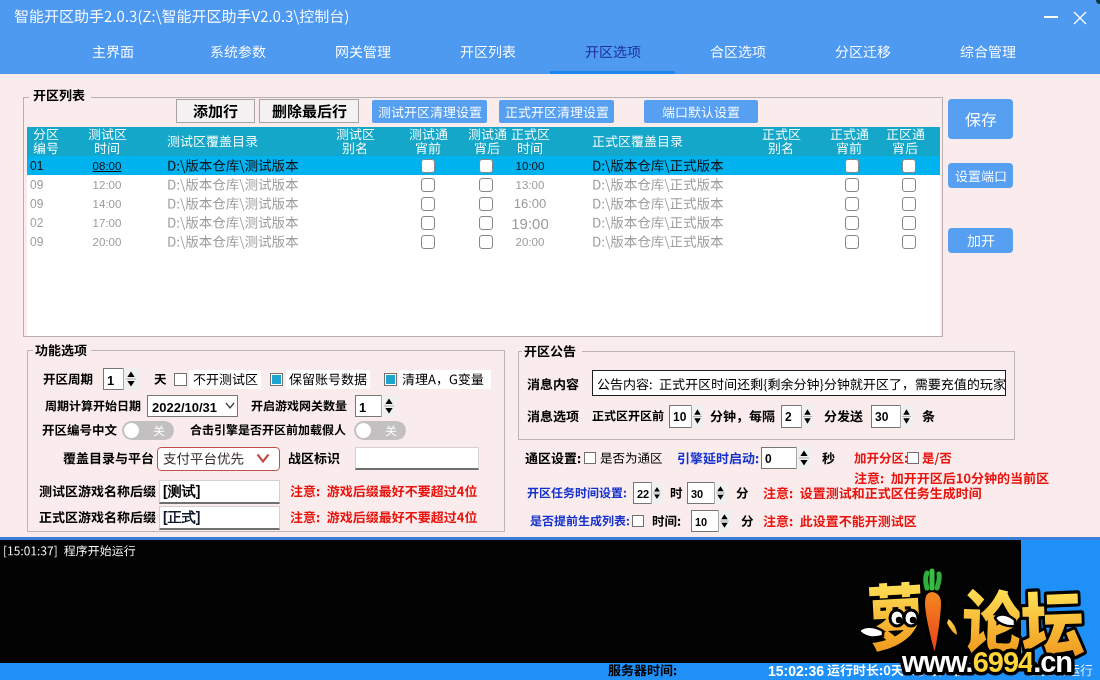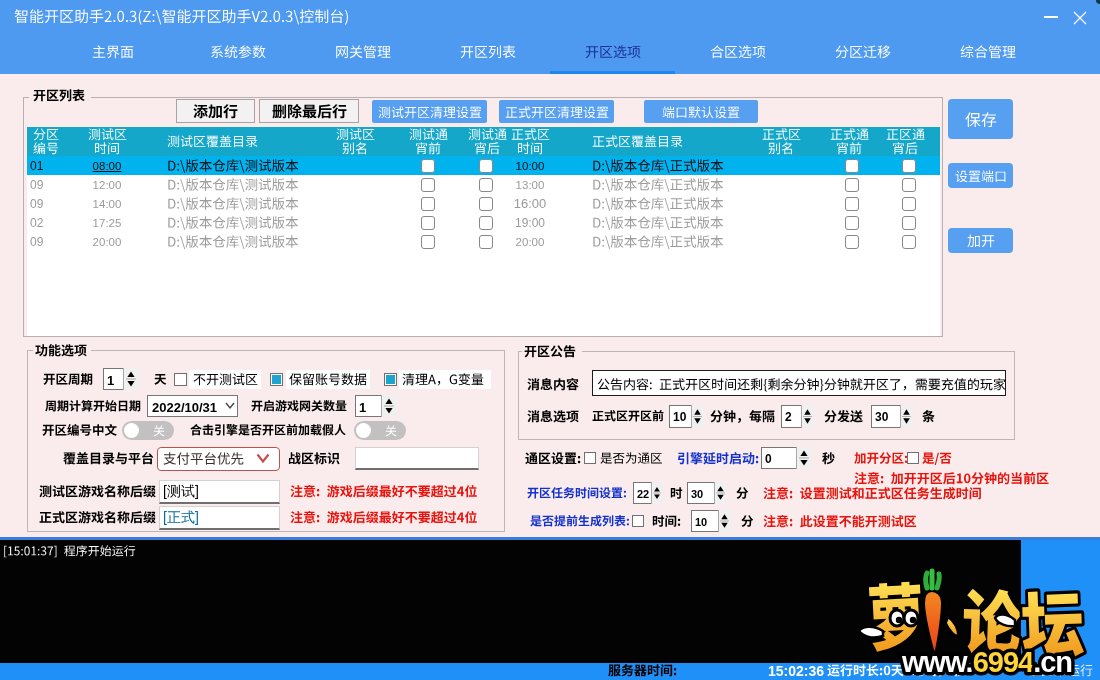--- a/index.html
+++ b/index.html
@@ -684,38 +684,38 @@
         <use href="#r5f0f" x="6750"></use>
         <use href="#r7248" x="7750"></use>
         <use href="#r672c" x="8750"></use>
       </svg>
     </div>
     <div style="position:absolute;left:421px;top:196.5px;width:14px;height:14px;background:#fff;border:1.5px solid #888;border-radius:3px"></div>
     <div style="position:absolute;left:479px;top:196.5px;width:14px;height:14px;background:#fff;border:1.5px solid #888;border-radius:3px"></div>
     <div style="position:absolute;left:845px;top:196.5px;width:14px;height:14px;background:#fff;border:1.5px solid #888;border-radius:3px"></div>
     <div style="position:absolute;left:902px;top:196.5px;width:14px;height:14px;background:#fff;border:1.5px solid #888;border-radius:3px"></div>
     <div style="position:absolute;top:222.5px;transform:translateY(-50%);font-size:12px;color:#9b9b9b;white-space:pre;left:30px;">02</div>
-    <div style="position:absolute;top:222.5px;transform:translateY(-50%);font-size:11.5px;color:#9b9b9b;white-space:pre;left:107px;transform:translate(-50%,-50%);">17:25</div>
+    <div style="position:absolute;top:222.5px;transform:translateY(-50%);font-size:11.5px;color:#9b9b9b;white-space:pre;left:107px;transform:translate(-50%,-50%);">17:00</div>
     <div style="position:absolute;top:215.8px;left:167px;height:13.5px;line-height:0">
       <svg width="131.6" height="13.5" viewBox="0 -860 9750 1000" style="fill:#9b9b9b;overflow:visible">
         <use href="#r0044"></use>
         <use href="#r003a" x="688"></use>
         <use href="#r005c" x="966"></use>
         <use href="#r7248" x="1358"></use>
         <use href="#r672c" x="2358"></use>
         <use href="#r4ed3" x="3358"></use>
         <use href="#r5e93" x="4358"></use>
         <use href="#r005c" x="5358"></use>
         <use href="#r6d4b" x="5750"></use>
         <use href="#r8bd5" x="6750"></use>
         <use href="#r7248" x="7750"></use>
         <use href="#r672c" x="8750"></use>
       </svg>
     </div>
-    <div style="position:absolute;top:222.5px;transform:translateY(-50%);font-size:12px;color:#9b9b9b;white-space:pre;left:530px;transform:translate(-50%,-50%);">19:00</div>
+    <div style="position:absolute;top:222.5px;transform:translateY(-50%);font-size:15px;color:#9b9b9b;white-space:pre;left:530px;transform:translate(-50%,-50%);">19:00</div>
     <div style="position:absolute;top:215.8px;left:592px;height:13.5px;line-height:0">
       <svg width="131.6" height="13.5" viewBox="0 -860 9750 1000" style="fill:#9b9b9b;overflow:visible">
         <use href="#r0044"></use>
         <use href="#r003a" x="688"></use>
         <use href="#r005c" x="966"></use>
         <use href="#r7248" x="1358"></use>
         <use href="#r672c" x="2358"></use>
         <use href="#r4ed3" x="3358"></use>
         <use href="#r5e93" x="4358"></use>
         <use href="#r005c" x="5358"></use>
@@ -956,21 +956,21 @@
         <use href="#b533a" x="2000"></use>
         <use href="#b6e38" x="3000"></use>
         <use href="#b620f" x="4000"></use>
         <use href="#b540d" x="5000"></use>
         <use href="#b79f0" x="6000"></use>
         <use href="#b540e" x="7000"></use>
         <use href="#b7f00" x="8000"></use>
       </svg>
     </div>
     <div style="position:absolute;left:159px;top:480px;width:121px;height:24px;background:#fff;border:1px solid #d6d0d0;border-bottom:2.5px solid #6f6f6f"></div>
-    <div style="position:absolute;top:491.5px;transform:translateY(-50%);font-size:14px;color:#000;white-space:pre;font-weight:normal;left:163px;">[测试]</div>
+    <div style="position:absolute;top:491.5px;transform:translateY(-50%);font-size:14px;color:#000;white-space:pre;font-weight:bold;left:163px;">[测试]</div>
     <div style="position:absolute;top:484.5px;left:290px;height:13px;line-height:0">
       <svg width="187.4" height="13" viewBox="0 -860 14415 1000" style="fill:#e8130c;overflow:visible">
         <use href="#b6ce8"></use>
         <use href="#b610f" x="1000"></use>
         <use href="#b003a" x="2000"></use>
         <use href="#b6e38" x="2825"></use>
         <use href="#b620f" x="3825"></use>
         <use href="#b540e" x="4825"></use>
         <use href="#b7f00" x="5825"></use>
         <use href="#b6700" x="6825"></use>
@@ -990,21 +990,21 @@
         <use href="#b533a" x="2000"></use>
         <use href="#b6e38" x="3000"></use>
         <use href="#b620f" x="4000"></use>
         <use href="#b540d" x="5000"></use>
         <use href="#b79f0" x="6000"></use>
         <use href="#b540e" x="7000"></use>
         <use href="#b7f00" x="8000"></use>
       </svg>
     </div>
     <div style="position:absolute;left:159px;top:506px;width:121px;height:24px;background:#fff;border:1px solid #d6d0d0;border-bottom:2.5px solid #6f6f6f"></div>
-    <div style="position:absolute;top:517.5px;transform:translateY(-50%);font-size:14px;color:#0369a1;white-space:pre;font-weight:normal;left:163px;">[正式]</div>
+    <div style="position:absolute;top:517.5px;transform:translateY(-50%);font-size:14px;color:#0f172a;white-space:pre;font-weight:bold;left:163px;">[正式]</div>
     <div style="position:absolute;top:510.5px;left:290px;height:13px;line-height:0">
       <svg width="187.4" height="13" viewBox="0 -860 14415 1000" style="fill:#e8130c;overflow:visible">
         <use href="#b6ce8"></use>
         <use href="#b610f" x="1000"></use>
         <use href="#b003a" x="2000"></use>
         <use href="#b6e38" x="2825"></use>
         <use href="#b620f" x="3825"></use>
         <use href="#b540e" x="4825"></use>
         <use href="#b7f00" x="5825"></use>
         <use href="#b6700" x="6825"></use>

